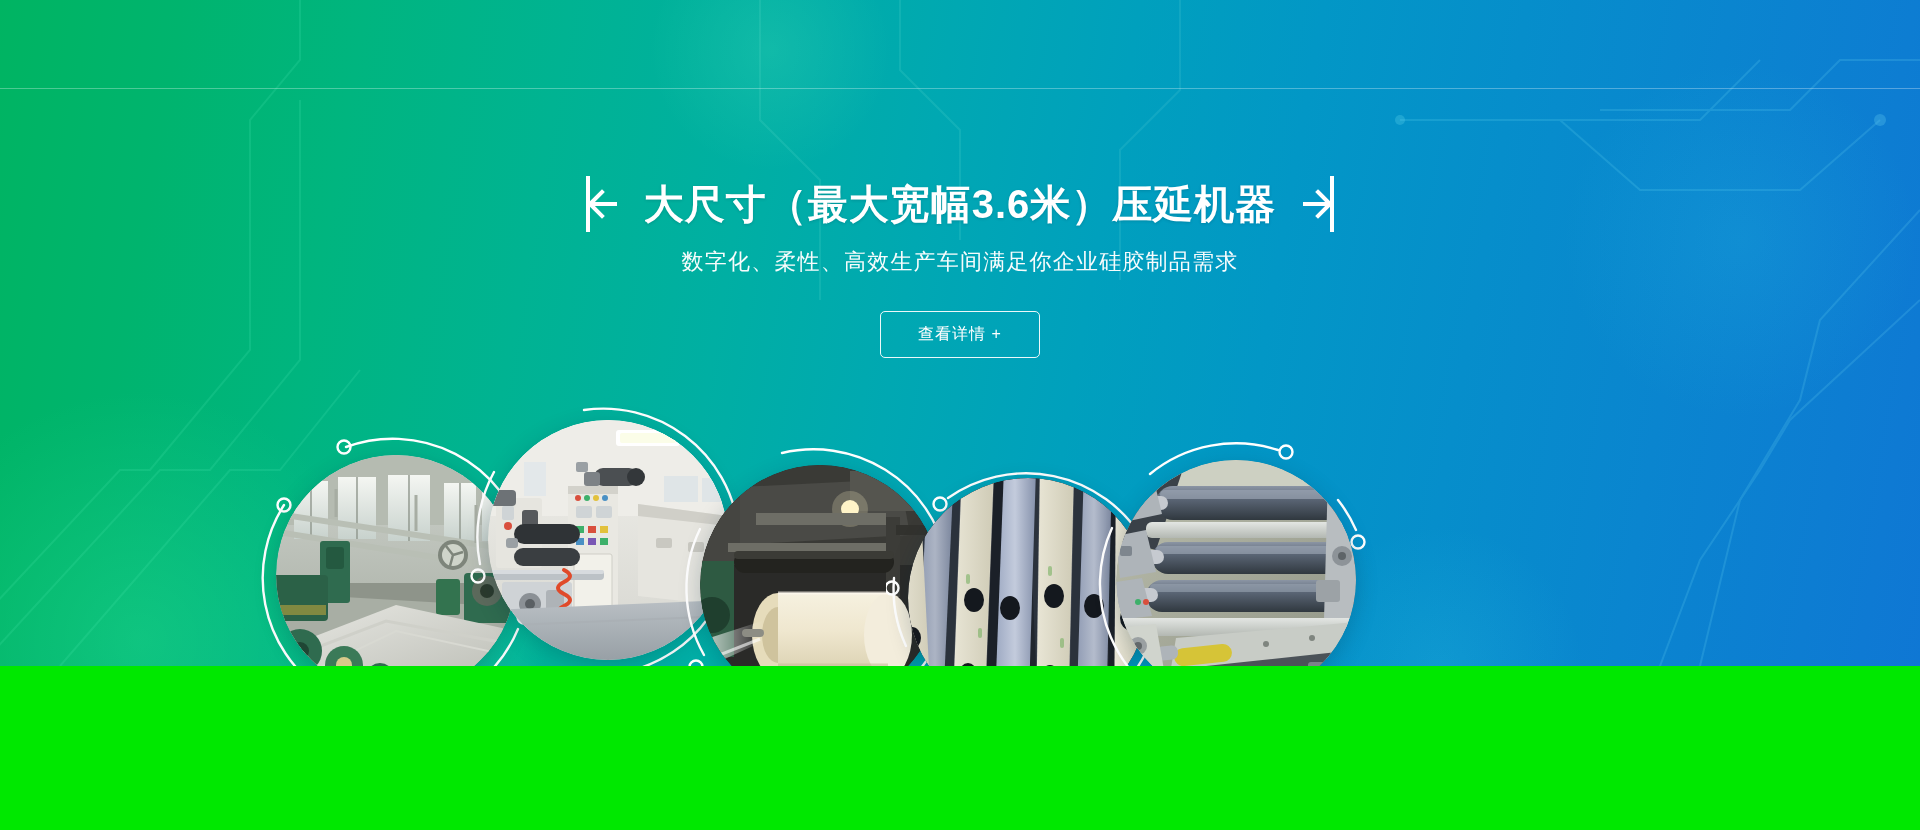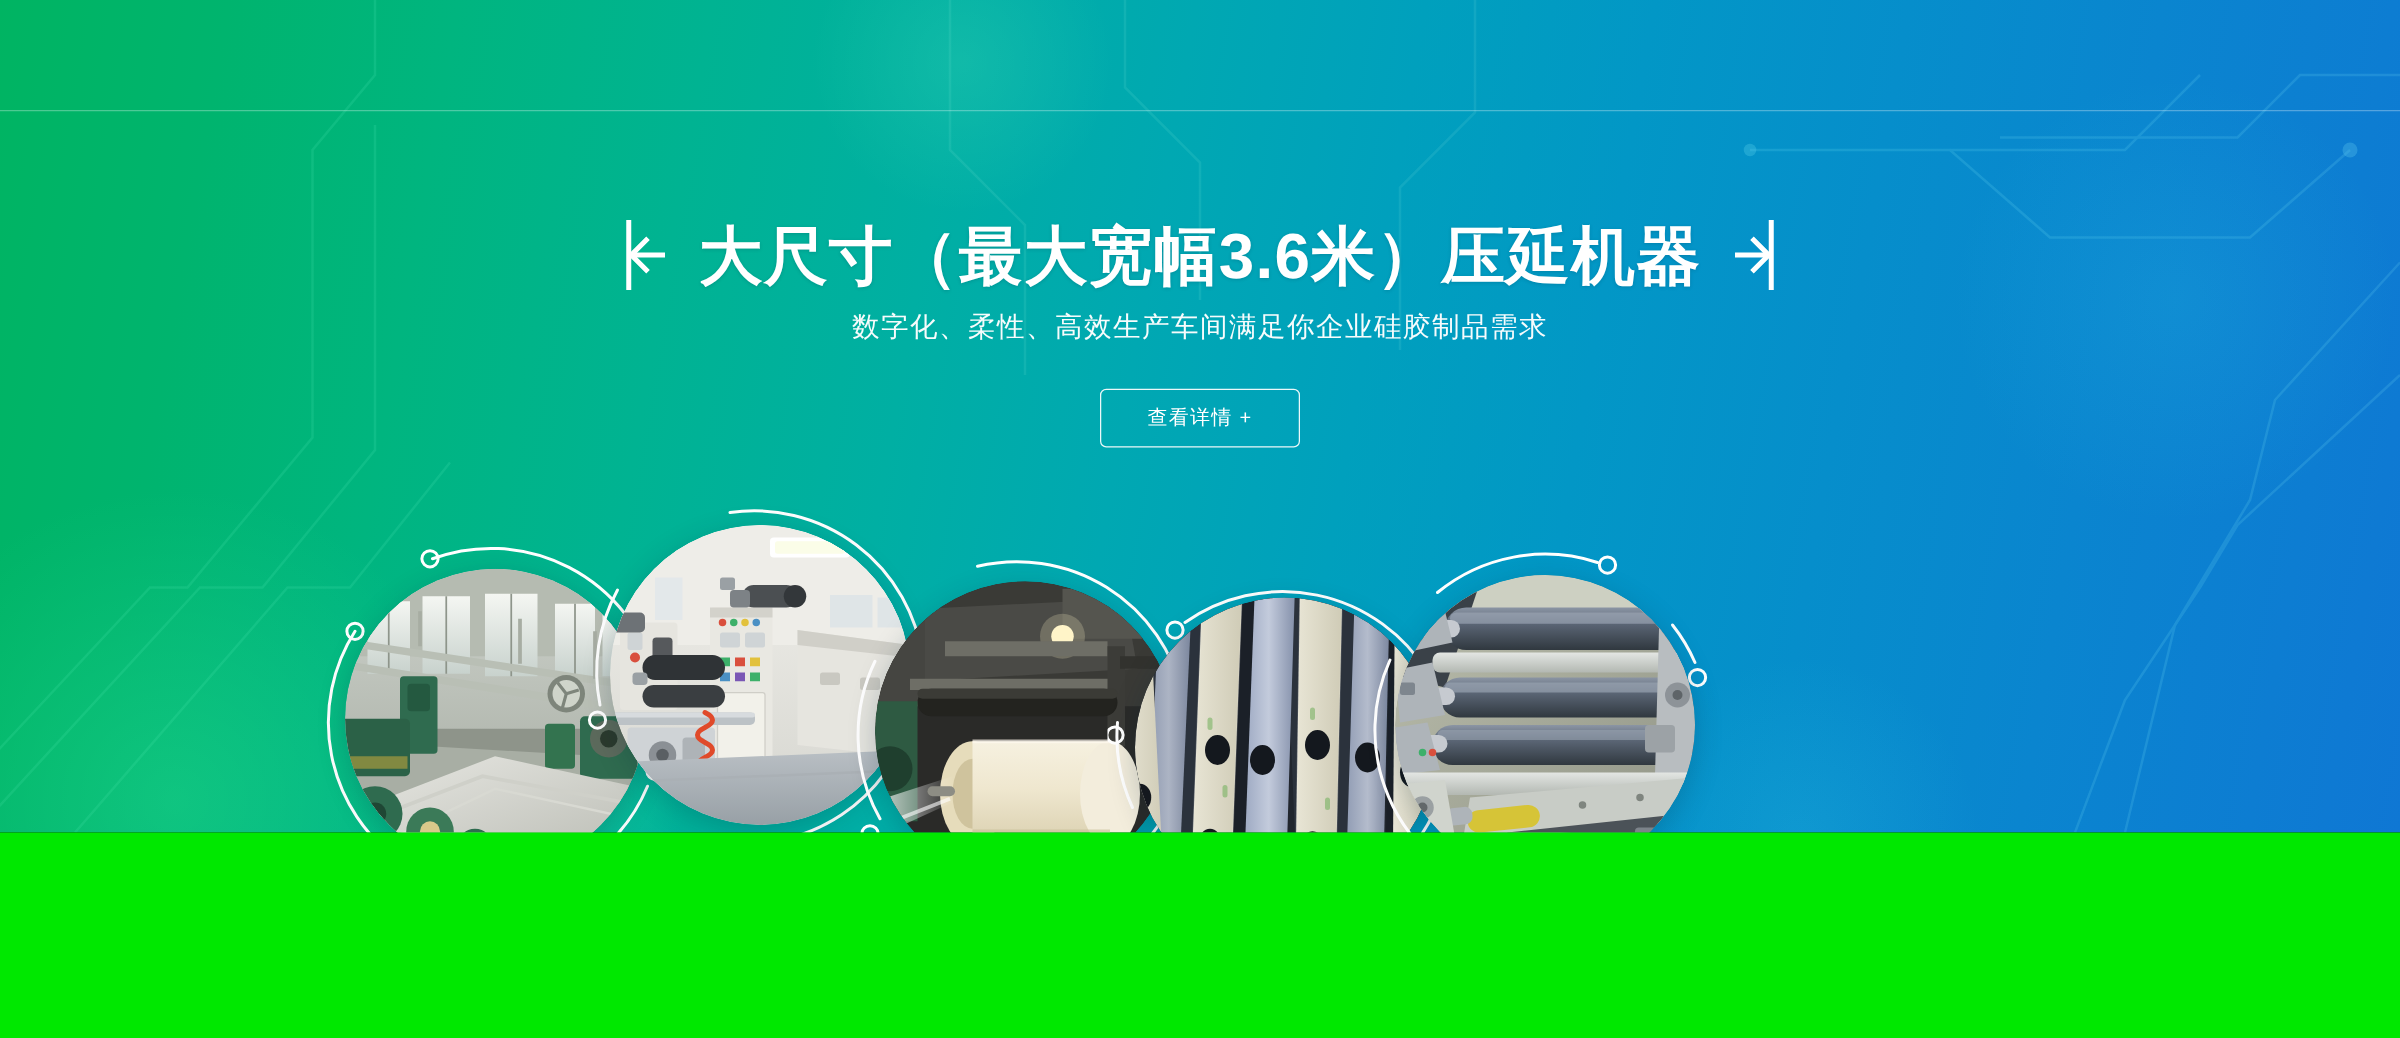--- a/index.html
+++ b/index.html
@@ -71,21 +71,21 @@
     gap:26px;
     margin-top:173px;
     height:62px;
   }
   .dim-marker{
     display:block;
     width:34px;height:56px;
     flex:none;
   }
   .title-text{
-    font-size:51px;
+    font-size:40px;
     font-weight:bold;
     color:#ffffff;
     letter-spacing:1px;
     line-height:1;
     white-space:nowrap;
     text-shadow:0 1px 3px rgba(0,40,60,.18);
   }
   .subtitle{
     margin-top:16px;
     font-size:22px;

